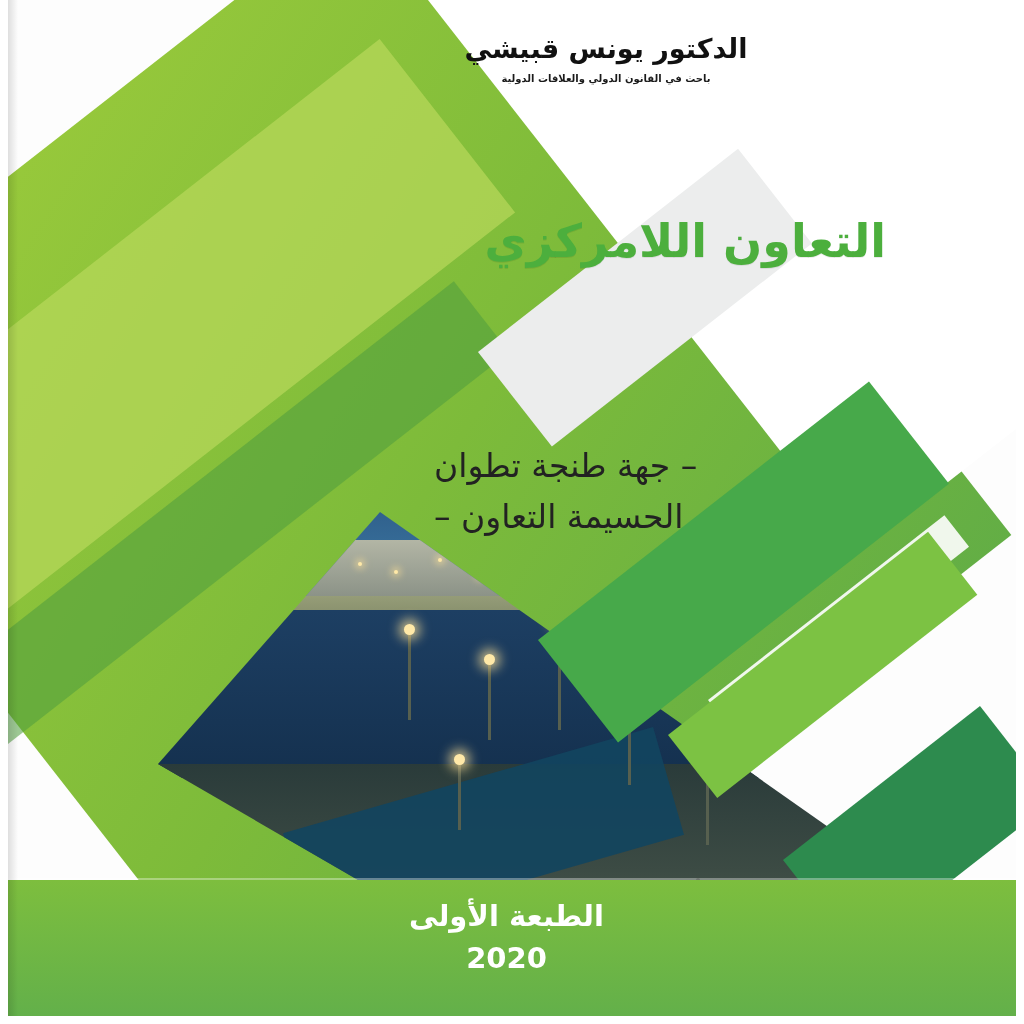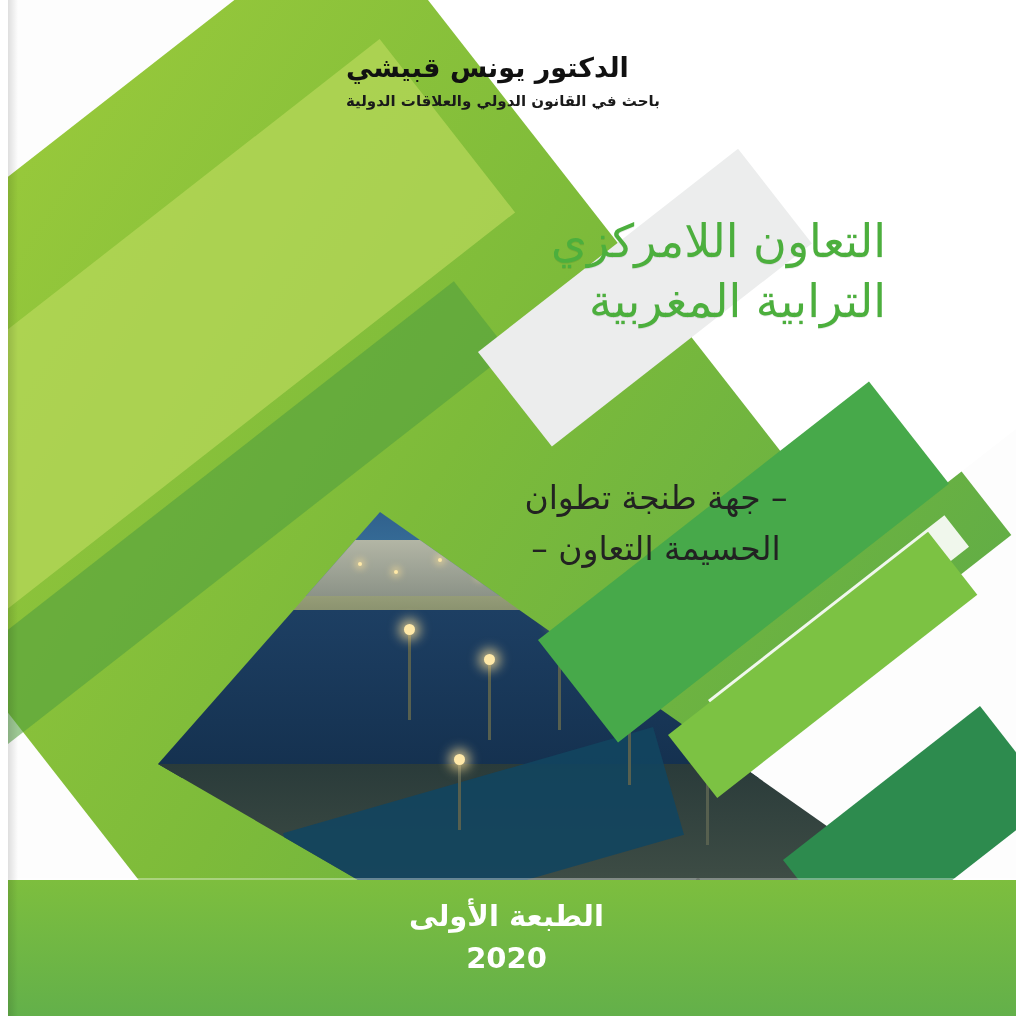--- a/index.html
+++ b/index.html
@@ -51,35 +51,35 @@
     width: 270px;
     height: 4px;
     background: #cfcfcf;
     opacity: .7;
   }
 
   
   .author-block {
     position: absolute;
     right: 150px;
-    top: 52px;
+    top: 33px;
     width: 520px;
-    text-align: left;
+    text-align: center;
     direction: rtl;
   }
   .author-name {
     font-size: 27px;
     font-weight: bold;
     color: #111111;
     letter-spacing: 0px;
     line-height: 1.15;
   }
   .author-sub {
     margin-top: 9px;
-    font-size: 15px;
+    font-size: 10px;
     font-weight: bold;
     color: #1a1a1a;
     line-height: 1.2;
   }
 
   
   .shape {
     position: absolute;
   }
 
@@ -302,35 +302,34 @@
   .title-block {
     position: absolute;
     right: 130px;
     top: 212px;
     width: 430px;
     text-align: right;
     direction: rtl;
   }
   .title-line {
     font-size: 46px;
-    font-weight: normal;
+    font-weight: bold;
     color: #4caf3d;
     line-height: 1.30;
     white-space: nowrap;
     text-shadow: 0 1px 0 rgba(0,0,0,.08);
   }
   .subtitle-block {
     position: absolute;
-    right: 150px;
+    right: 162px;
     top: 440px;
     width: 420px;
-    text-align: center;
+    text-align: left;
     direction: rtl;
     color: #222222;
-    margin-top: 32px;
   }
   .subtitle-line {
     font-size: 33px;
     line-height: 1.55;
     white-space: nowrap;
     font-family: "DejaVu Sans", sans-serif;
   }
 
   
   .edition-block {
@@ -427,21 +426,20 @@
     <div class="shape g-bottom-white"></div>
     <div class="shape g-bottom-band"></div>
 
     <div class="author-block">
       <div class="author-name">الدكتور يونس قبيشي</div>
       <div class="author-sub">باحث في القانون الدولي والعلاقات الدولية</div>
     </div>
 
     <div class="title-block">
       <div class="title-line">التعاون اللامركزي</div>
-      <div class="title-line">الترابية المغربية</div>
     </div>
 
     <div class="subtitle-block">
       <div class="subtitle-line">– جهة طنجة تطوان</div>
       <div class="subtitle-line">الحسيمة التعاون –</div>
     </div>
 
     <div class="edition-block">
       <div class="edition-text">الطبعة الأولى</div>
       <div class="edition-year">2020</div>

